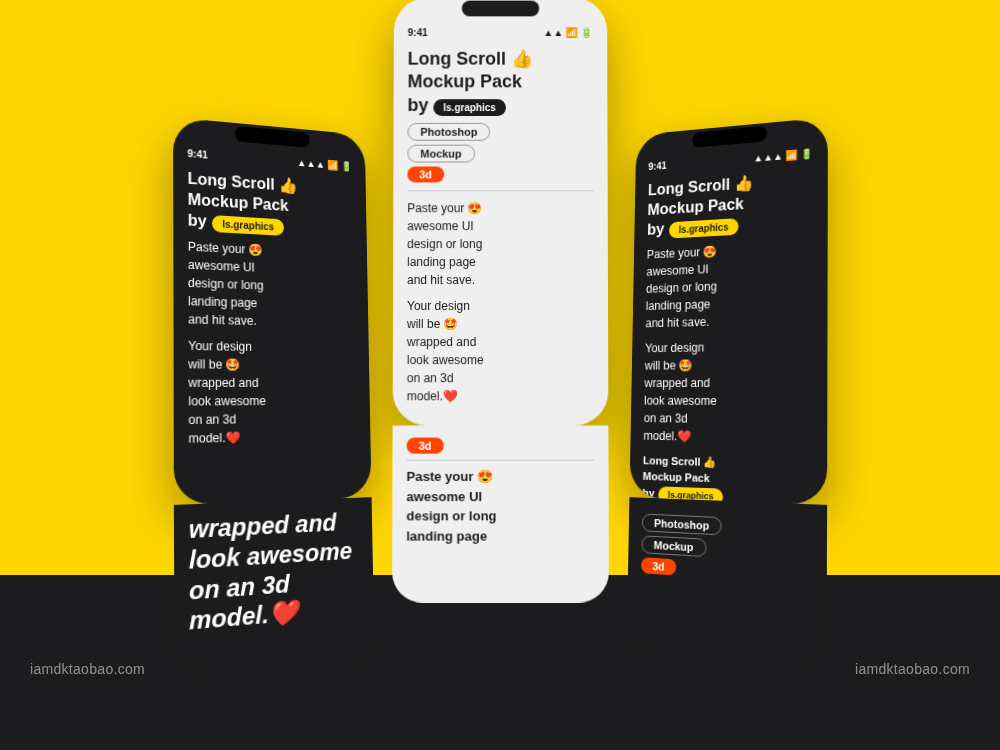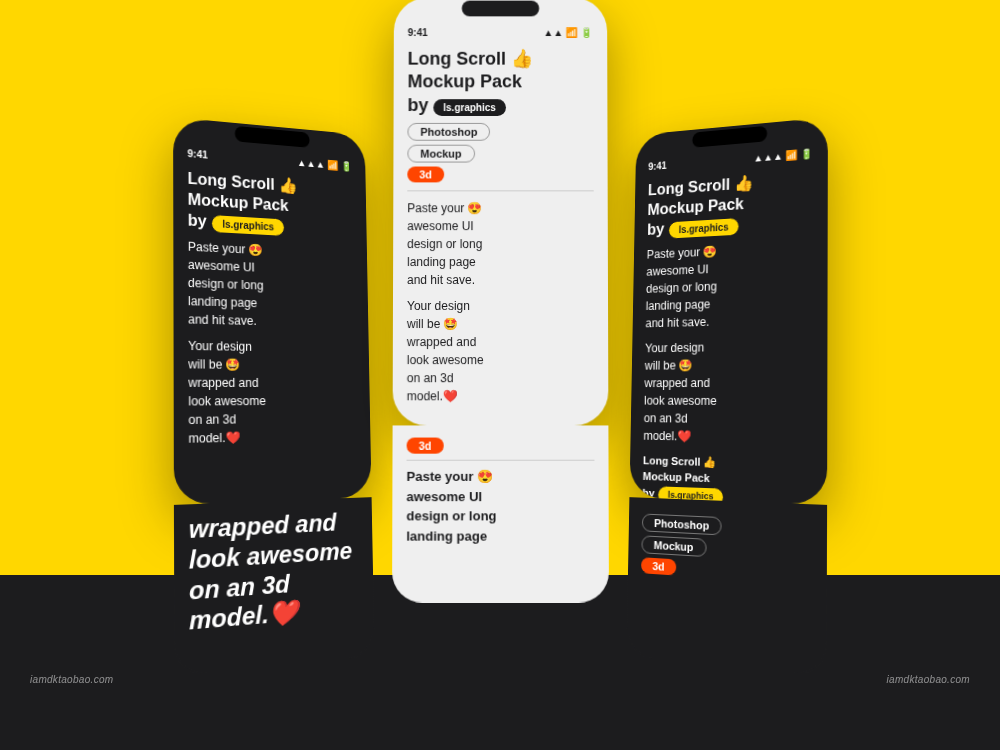--- a/index.html
+++ b/index.html
@@ -240,26 +240,25 @@
       left: 0;
       right: 0;
       height: 175px;
       background: #1c1c1e;
       z-index: 1;
     }
 
     
     .watermark {
       position: absolute;
-      bottom: 65px;
-      font-size: 10px;
+      bottom: 73px;
+      font-size: 14px;
       color: rgba(255,255,255,0.5);
       letter-spacing: 0.3px;
       z-index: 20;
-      font-style: italic;
     }
 
     .watermark-l { left: 30px; }
     .watermark-r { right: 30px; }
 
     
     .red-heart { color: #ff3b30; }
 
     
     .tail-italic {

